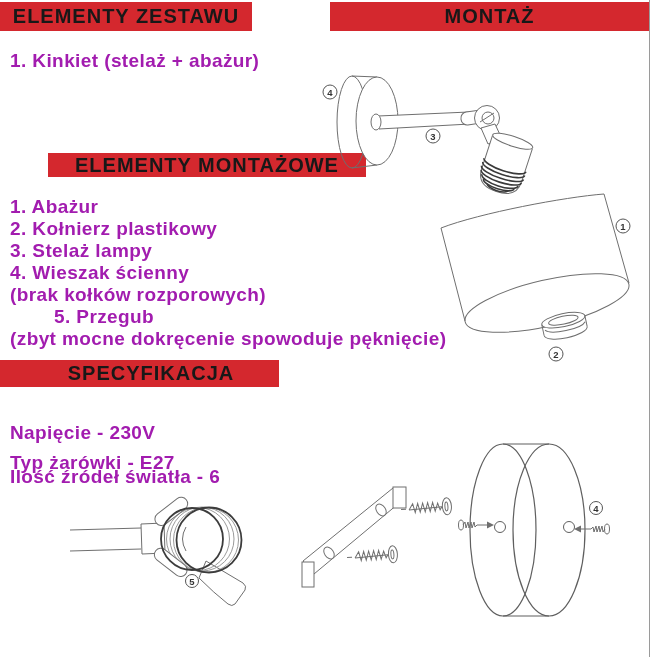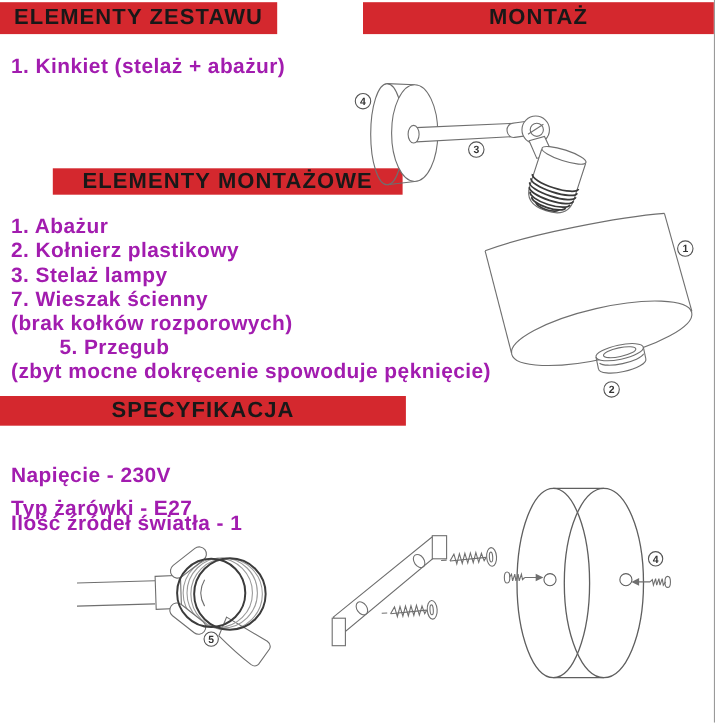--- a/index.html
+++ b/index.html
@@ -9,21 +9,21 @@
     border-right:1px solid #9a9a9a;box-sizing:border-box;
   }
   .bar{
     position:absolute;background:#d4282e;color:#181818;
     display:flex;align-items:center;justify-content:center;
     font-weight:700;font-size:20px;letter-spacing:1px;white-space:nowrap;
   }
   #bar-set{left:0;top:2px;width:252px;height:29px;}
   #bar-montaz{left:330px;top:2px;width:319px;height:29px;}
   #bar-mounting{left:0;top:153px;width:318px;height:24px;margin-left:48px;}
-  #bar-spec{left:0;top:360px;width:369px;height:27px;}
+  #bar-spec{left:0;top:360px;width:256px;height:27px;padding-left:23px;}
   .tline{
     position:absolute;left:10px;font-weight:700;font-size:19px;
     letter-spacing:0.4px;white-space:nowrap;color:#a21caf;
   }
   #kinkiet{top:50px;}
   .mi0{top:196px;}.mi1{top:218px;text-align:center;}.mi2{top:240px;}.mi3{top:262px;}
   .mi4{top:284px;}.mi5{top:306px;margin-left:44px;}.mi6{top:328px;}
   .sp0{top:400px;}.sp1{top:422px;}.sp2{top:452px;}.sp3{top:466px;}
   svg.drawings{position:absolute;left:0;top:0;width:650px;height:657px;}
 </style>
@@ -35,28 +35,28 @@
   <div class="bar" id="bar-set">ELEMENTY ZESTAWU</div>
   <div class="bar" id="bar-montaz">MONTAŻ</div>
   <div class="bar" id="bar-mounting">ELEMENTY MONTAŻOWE</div>
   <div class="bar" id="bar-spec">SPECYFIKACJA</div>
 
   <div class="tline" id="kinkiet">1. Kinkiet (stelaż + abażur)</div>
 
   <div class="tline mi0">1. Abażur</div>
   <div class="tline mi1">2. Kołnierz plastikowy</div>
   <div class="tline mi2">3. Stelaż lampy</div>
-  <div class="tline mi3">7. Wieszak ścienny</div>
+  <div class="tline mi3">4. Wieszak ścienny</div>
   <div class="tline mi4">(brak kołków rozporowych)</div>
   <div class="tline mi5">5. Przegub</div>
   <div class="tline mi6">(zbyt mocne dokręcenie spowoduje pęknięcie)</div>
 
   <div class="tline sp1">Napięcie - 230V</div>
   <div class="tline sp2">Typ żarówki - E27</div>
-  <div class="tline sp3">Ilość źródeł światła - 1</div>
+  <div class="tline sp3">Ilość źródeł światła - 6</div>
 
   <svg class="drawings" viewBox="0 0 650 657">
     <defs>
       <g id="screw-lg">
         <line x1="-8" y1="0" x2="-3" y2="0"></line>
         <line x1="0" y1="1" x2="33" y2="0"></line>
         <path d="M0,1 L4,-5 L6,4 L9,-5 L11,4 L14,-5 L16,4 L19,-5 L21,4 L24,-5 L26,4 L29,-4 L31,3 L33,0" fill="none"></path>
         <ellipse cx="38" cy="0" rx="4.5" ry="8.5" fill="#ffffff"></ellipse>
         <ellipse cx="37.5" cy="0" rx="1.5" ry="4.5" fill="none"></ellipse>
       </g>

